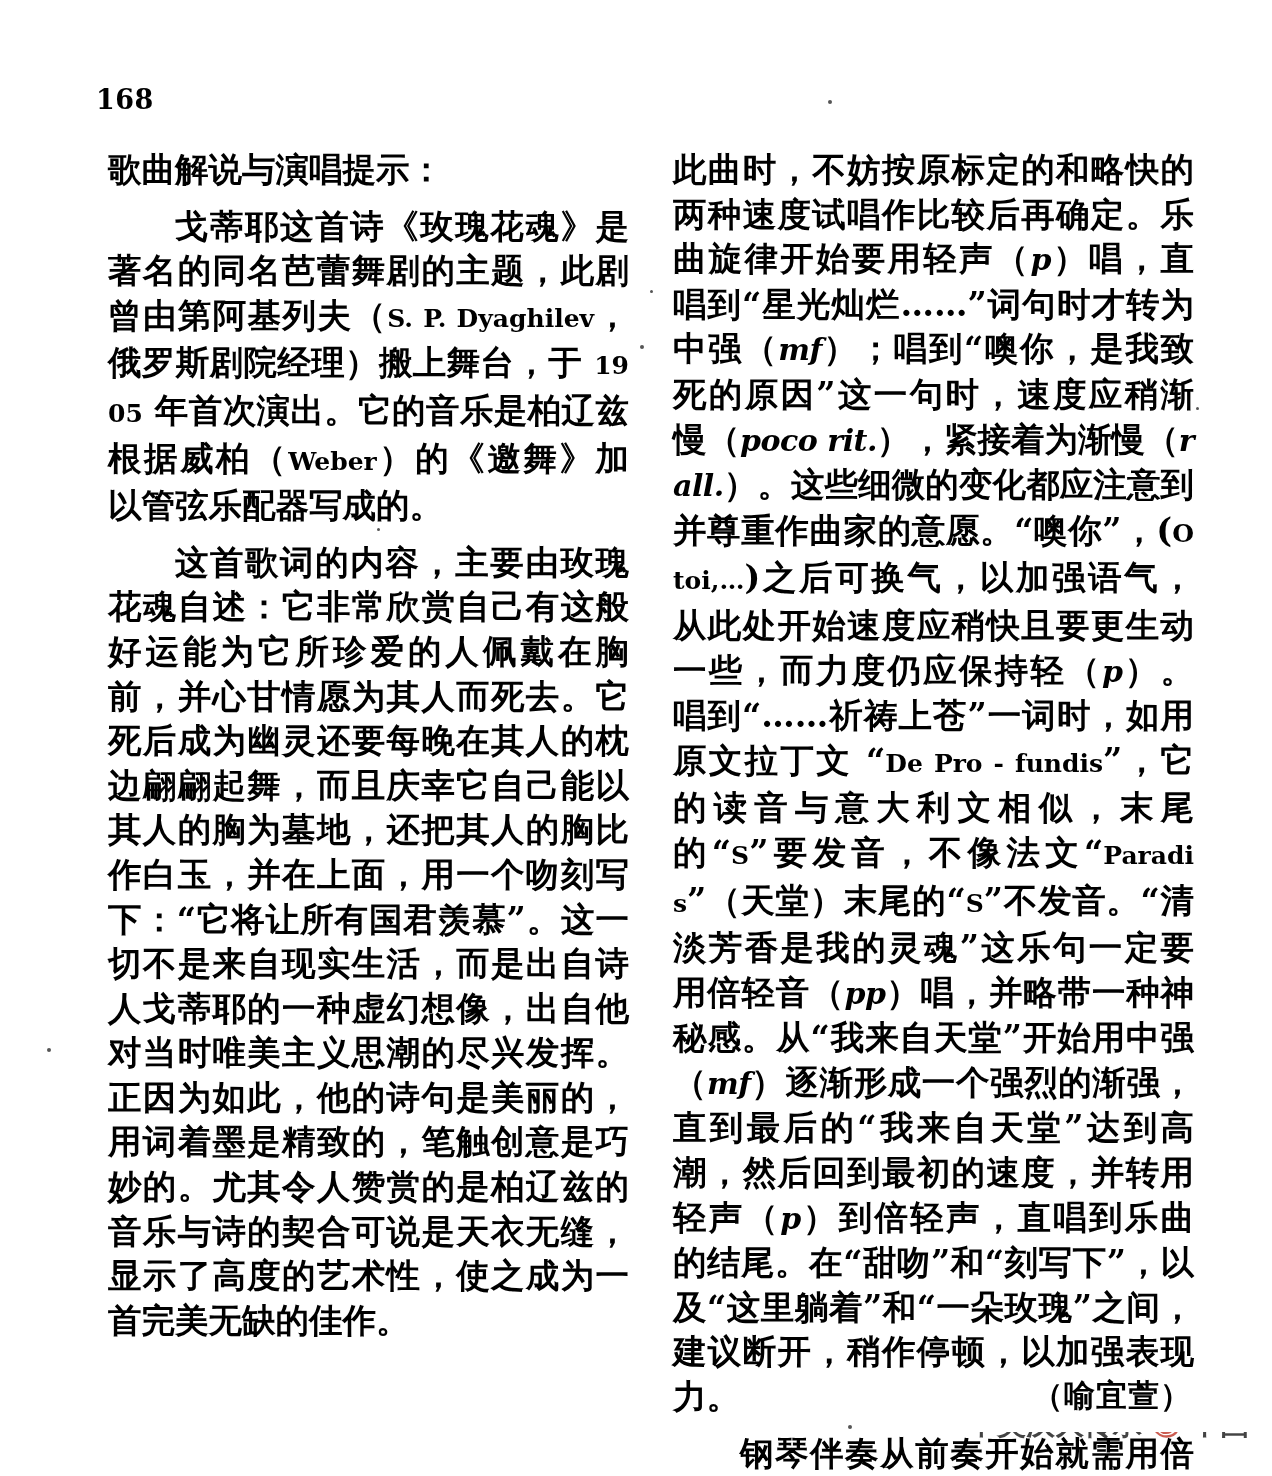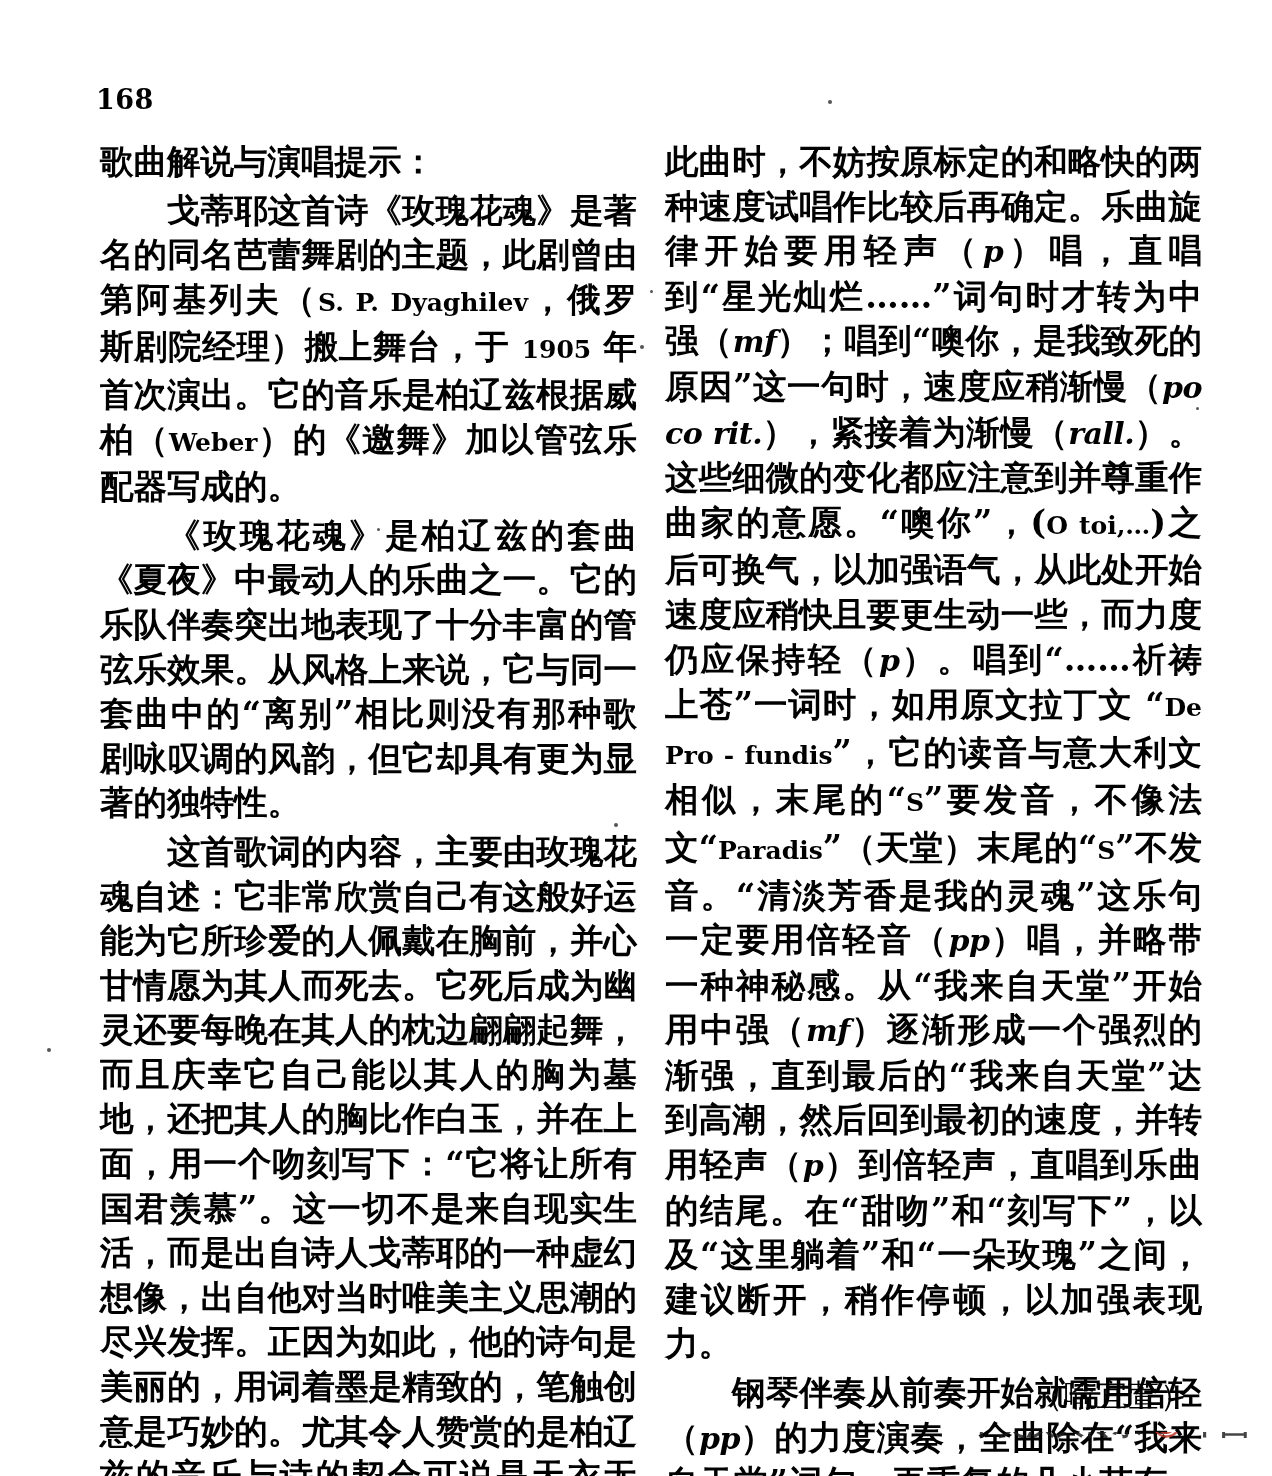--- a/index.html
+++ b/index.html
@@ -42,21 +42,21 @@
   }
   .col {
     position: absolute;
     top: 0;
     width: 545px;
   }
   .col.left  { left: 0px; }
   .col.right { left: 565px; }
 
   .para, .heading {
-    margin: 4px;
+    margin: 12px;
     font-size: 33.5px;
     line-height: 44.6px;
     text-align: justify;
     text-justify: inter-character;
     text-align-last: left;
     font-weight: bold;
     word-break: break-all;
     letter-spacing: 0px;
   }
   .heading {
@@ -79,21 +79,21 @@
     font-size: 30px;
     letter-spacing: -0.5px;
   }
 
   
   #signature {
     position: absolute;
     right: 80px;
     top: 1380px;
     font-size: 31px;
-    font-weight: normal;
+    font-weight: bold;
     line-height: 1;
     letter-spacing: 1px;
     text-align: center;
   }
 
   
   #watermark {
     position: absolute;
     left: 968px;
     top: 1432px;
@@ -129,21 +129,20 @@
   <div id="folio">168</div>
 
   <div id="cols">
 
     <div class="col left">
 
       <p class="heading">歌曲解说与演唱提示：</p>
 
       <p class="para indent">戈蒂耶这首诗《玫瑰花魂》是著名的同名芭蕾舞剧的主题，此剧曾由第阿基列夫（<span class="lat">S. P. Dyaghilev</span>，俄罗斯剧院经理）搬上舞台，于 <span class="lat">1905</span> 年首次演出。它的音乐是柏辽兹根据威柏（<span class="lat">Weber</span>）的《邀舞》加以管弦乐配器写成的。</p>
 
-      <p class="para indent">《玫瑰花魂》是柏辽兹的套曲《夏夜》中最动人的乐曲之一。它的乐队伴奏突出地表现了十分丰富的管弦乐效果。从风格上来说，它与同一套曲中的“离别”相比则没有那种歌剧咏叹调的风韵，但它却具有更为显著的独特性。</p>
 
       <p class="para indent">这首歌词的内容，主要由玫瑰花魂自述：它非常欣赏自己有这般好运能为它所珍爱的人佩戴在胸前，并心甘情愿为其人而死去。它死后成为幽灵还要每晚在其人的枕边翩翩起舞，而且庆幸它自己能以其人的胸为墓地，还把其人的胸比作白玉，并在上面，用一个吻刻写下：“它将让所有国君羡慕”。这一切不是来自现实生活，而是出自诗人戈蒂耶的一种虚幻想像，出自他对当时唯美主义思潮的尽兴发挥。正因为如此，他的诗句是美丽的，用词着墨是精致的，笔触创意是巧妙的。尤其令人赞赏的是柏辽兹的音乐与诗的契合可说是天衣无缝，显示了高度的艺术性，使之成为一首完美无缺的佳作。</p>
 
     </div>
 
     <div class="col right">
 
       <p class="para">此曲时，不妨按原标定的和略快的两种速度试唱作比较后再确定。乐曲旋律开始要用轻声（<span class="dyn">p</span>）唱，直唱到“星光灿烂……”词句时才转为中强（<span class="dyn">mf</span>）；唱到“噢你，是我致死的原因”这一句时，速度应稍渐慢（<span class="dyn">poco rit.</span>），紧接着为渐慢（<span class="dyn">rall.</span>）。这些细微的变化都应注意到并尊重作曲家的意愿。“噢你”，(<span class="lat">O toi,…</span>)之后可换气，以加强语气，从此处开始速度应稍快且要更生动一些，而力度仍应保持轻（<span class="dyn">p</span>）。唱到“……祈祷上苍”一词时，如用原文拉丁文 “<span class="lat">De Pro - fundis</span>”，它的读音与意大利文相似，末尾的“<span class="lat">S</span>”要发音，不像法文“<span class="lat">Paradis</span>”（天堂）末尾的“<span class="lat">S</span>”不发音。“清淡芳香是我的灵魂”这乐句一定要用倍轻音（<span class="dyn">pp</span>）唱，并略带一种神秘感。从“我来自天堂”开始用中强（<span class="dyn">mf</span>）逐渐形成一个强烈的渐强，直到最后的“我来自天堂”达到高潮，然后回到最初的速度，并转用轻声（<span class="dyn">p</span>）到倍轻声，直唱到乐曲的结尾。在“甜吻”和“刻写下”，以及“这里躺着”和“一朵玫瑰”之间，建议断开，稍作停顿，以加强表现力。</p>
 
       <p class="para indent">钢琴伴奏从前奏开始就需用倍轻（<span class="dyn">pp</span>）的力度演奏，全曲除在“我来自天堂”词句一再重复的几小节有一个大的渐强达到倍强（<span class="dyn">ff</span>）音，以及个别和弦需用加重音（）外，基本上保持倍轻和轻声演奏，做到琴声歌声相映成辉，协调一致地、细致地、艺术地表达歌曲的内涵，从而使这首美丽的《玫瑰花魂》散发出一种神秘的、幽静的、诗意的气息和艺术魅力的芳香。</p>

